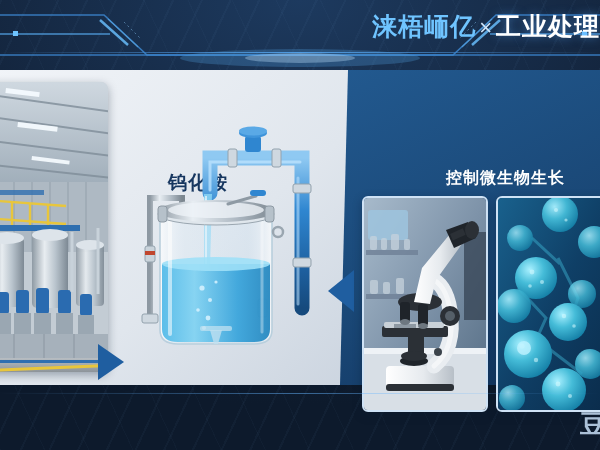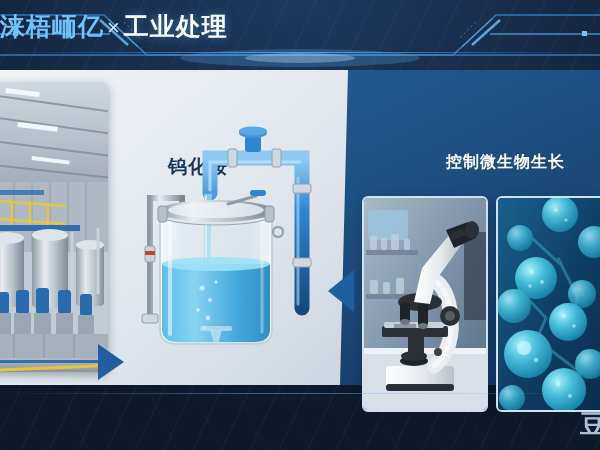--- a/index.html
+++ b/index.html
@@ -23,36 +23,36 @@
   .stage:after{
     content:"";position:absolute;left:0;right:0;top:52px;height:1px;
     background:linear-gradient(90deg,rgba(70,150,225,.0),rgba(90,175,255,.85),rgba(70,150,225,0));
     pointer-events:none;
   }
 
   
   .header{position:absolute;left:0;top:0;width:600px;height:70px;z-index:6;}
   .hdr-svg{position:absolute;left:0;top:0;}
   .title{
-    position:absolute;left:0;right:0;top:11px;text-align:left;
+    position:absolute;left:0;right:0;top:11px;text-align:right;
     font-size:25px;font-weight:bold;letter-spacing:1px;line-height:30px;
     white-space:nowrap;
   }
   .title .t-cn{color:#6fc4ff;text-shadow:0 0 10px rgba(60,150,255,.75),0 1px 0 #0b2banchor;}
   .title .t-x{color:#cfe6fb;font-weight:normal;margin:0 3px;font-size:22px;}
   .title .t-w{color:#ffffff;text-shadow:0 0 10px rgba(90,170,255,.55);}
 
   
   .band{position:absolute;left:0;top:70px;width:600px;height:315px;z-index:4;}
   .darkpanel2{
     position:absolute;left:340px;top:0;width:268px;height:315px;
     background:linear-gradient(155deg,#22598f 0%,#1a4877 55%,#123560 100%);
   }
 
-  .sect-title{position:absolute;font-weight:bold;white-space:nowrap;}
+  .sect-title{position:absolute;font-weight:bold;white-space:nowrap;margin-top:16px;}
   .sect-mid{left:168px;top:84px;font-size:19px;color:#16365f;letter-spacing:1px;}
   .sect-right{left:446px;top:82px;font-size:16px;color:#ffffff;letter-spacing:1px;}
 
   
   .card{position:absolute;border-radius:6px;overflow:hidden;}
   .card.shadow{box-shadow:0 3px 10px rgba(10,25,45,.35);}
 
   
   .factory{left:-12px;top:12px;width:120px;height:290px;border-radius:0 7px 7px 0;}
   .micro{left:362px;top:126px;width:122px;height:212px;border:2px solid #cfe2f5;}

